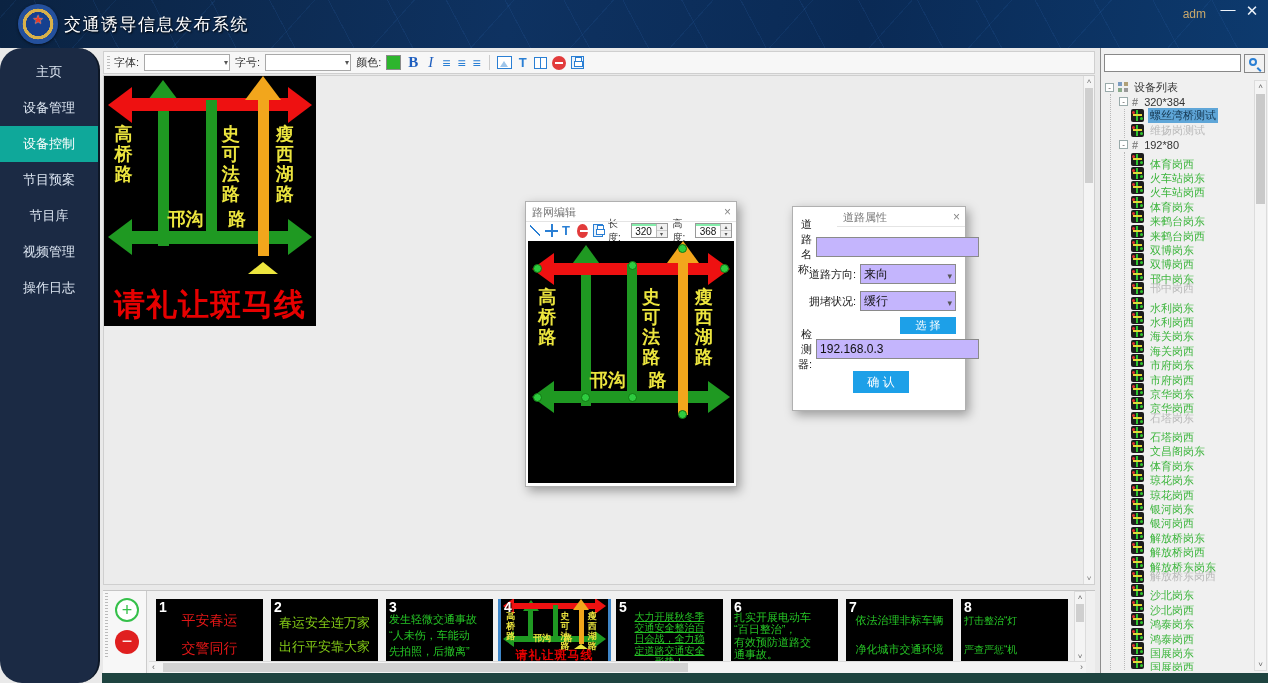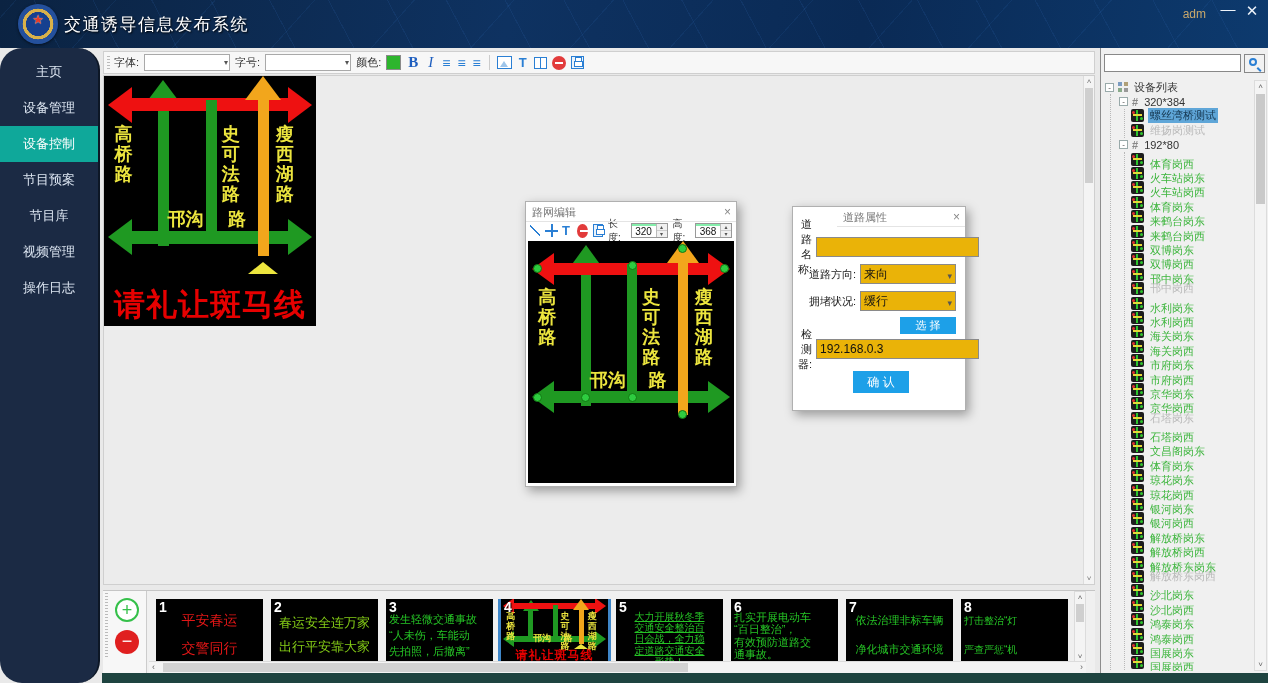--- a/index.html
+++ b/index.html
@@ -78,21 +78,21 @@
   .spin input { width:24px; border:0; font-size:10px; text-align:center; outline:none; padding:0; background:#fff; color:#111; }
   .spin-btns { display:flex; flex-direction:column; width:11px; border-left:1px solid #bbb; }
   .spin-btns i { flex:1; font-style:normal; font-size:6px; line-height:6px; text-align:center; color:#555; background:#f0f0f0; border-bottom:1px solid #ccc; }
   .spin-btns i:last-child { border-bottom:0; }
   #sign-editor { left:2px; top:39px; width:206px; height:242px; }
 
   
   .dlg-props { left:688px; top:130px; width:174px; height:205px;padding-left:44px; }
   .p-row { position:absolute; left:5px; right:9px; height:20px; display:flex; align-items:center; font-size:11px; color:#222; }
   .p-row label { width:62px; text-align:right; padding-right:4px; }
-  .p-row input, .p-sel { flex:1; height:20px; border:1px solid #8a8a8a; background:#eab308; font-size:12px; padding:0 3px; outline:none; color:#111; }
+  .p-row input, .p-sel { flex:1; height:20px; border:1px solid #8a8a8a; background:#c4b5fd; font-size:12px; padding:0 3px; outline:none; color:#111; }
   .p-sel { position:relative; line-height:18px; }
   .p-sel i { position:absolute; right:3px; top:2px; font-style:normal; font-size:9px; color:#555; }
   .btn { background:#1da0e8; color:#fff; border:0; font-size:11px; cursor:pointer; }
   .p-select { position:absolute; right:9px; top:110px; width:56px; height:17px; }
   .p-confirm { position:absolute; left:60px; top:164px; width:56px; height:22px; font-size:12px; }
 
   
   .timebar { position:absolute; left:1px; right:5px; bottom:58px; height:30px; display:flex; align-items:center; gap:4px; padding:0 8px; font-size:11px; color:#222; background:#eee; }
   .timebar .spin { height:17px; }
   .timebar .spin input { width:22px; font-size:11px; }

